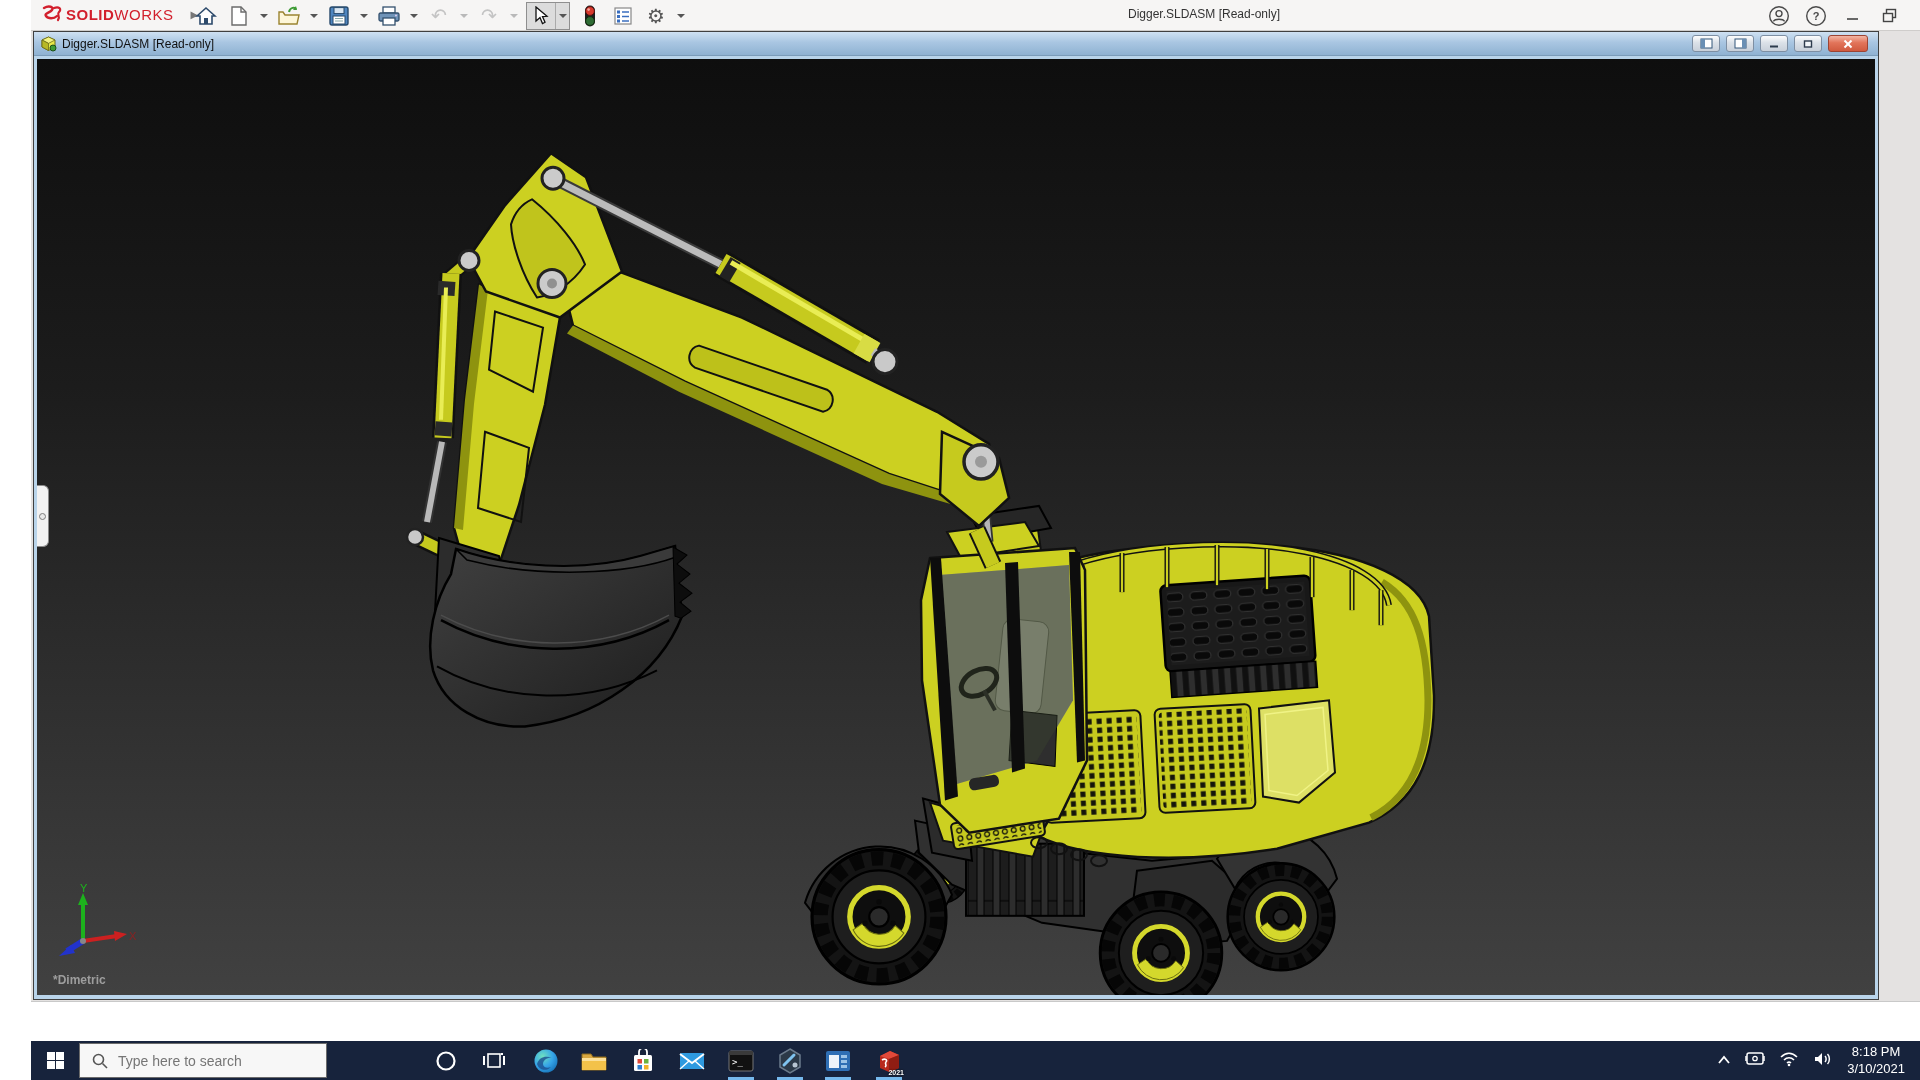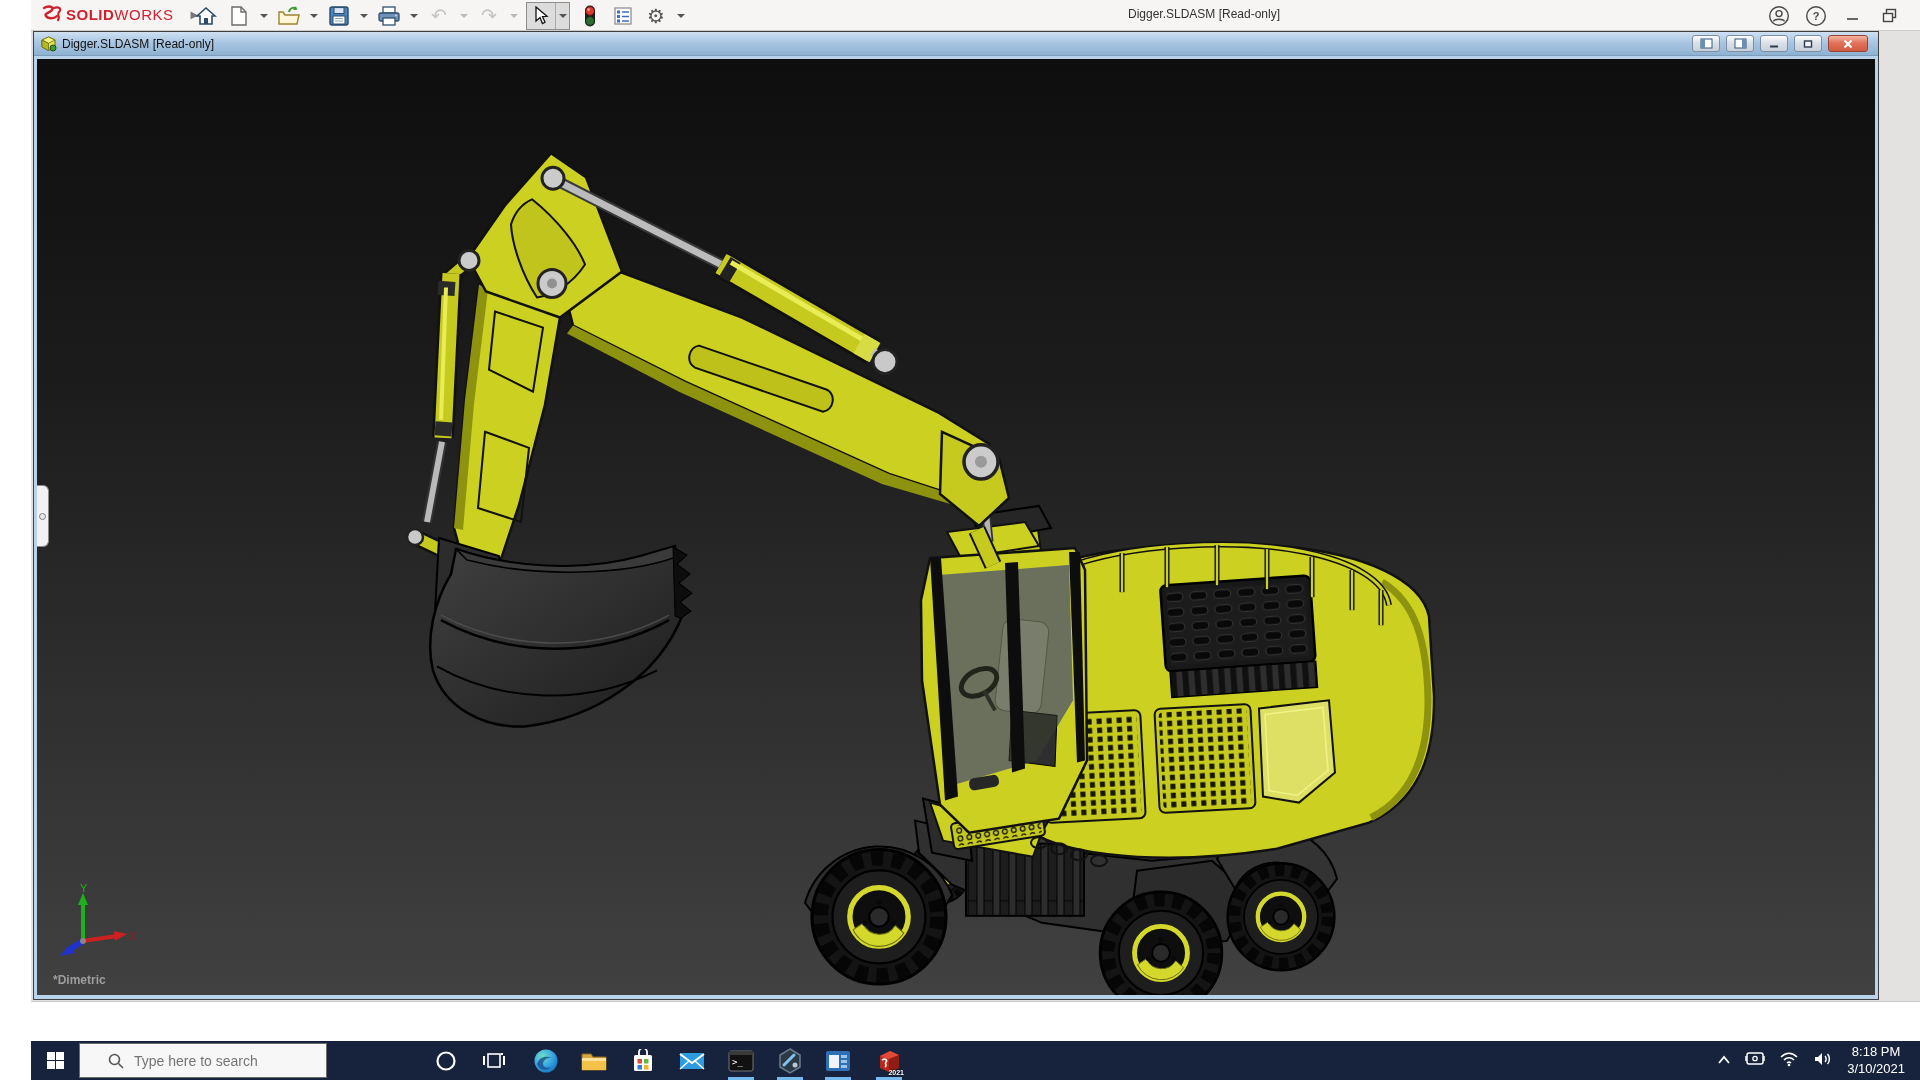--- a/index.html
+++ b/index.html
@@ -43,21 +43,21 @@
   .triad { position:absolute; left:14px; bottom:38px; }
   .view-label { position:absolute; left:16px; bottom:8px; font-size:12px; font-weight:600; color:#9d9d9d; }
 
   
   .statusbar { height:40px; background:#ffffff; border-top:1px solid #c9c9c9; }
 
   
   .taskbar { position:relative; height:39px; background:#17233c; color:#fff; }
   .tb-cell { position:absolute; top:0; height:39px; display:flex; align-items:center; justify-content:center; }
   .start { left:0; width:48px; }
-  .searchbox { position:absolute; left:48px; top:2px; width:248px; height:35px; background:#f7f7f7; border:1px solid #6b6b6b; display:flex; align-items:center; gap:10px; padding-left:28px; }
+  .searchbox { position:absolute; left:48px; top:2px; width:248px; height:35px; background:#f7f7f7; border:1px solid #6b6b6b; display:flex; align-items:center; gap:10px; padding-left:12px; }
   .searchbox input { border:none; outline:none; background:transparent; font-size:14px; color:#333; width:190px; font-family:"Liberation Sans", sans-serif; }
   .run-indicator { position:absolute; bottom:0; left:50%; transform:translateX(-50%); width:26px; height:3px; background:#76b9ed; }
   .sw-tile { position:relative; width:26px; height:26px; }
   .sw-year { position:absolute; right:-2px; bottom:-2px; font-size:7px; font-weight:bold; color:#fff; text-shadow:0 0 2px #000; }
   .tray { position:absolute; right:0; top:0; height:39px; display:flex; align-items:center; gap:14px; padding-right:10px; }
   .clock { text-align:center; font-size:13px; line-height:1.3; }
   .notif { position:relative; }
   .notif-badge { position:absolute; right:-7px; bottom:-4px; width:15px; height:15px; border-radius:50%; background:#3c3c3c; border:1px solid #ddd; color:#fff; font-size:10px; display:flex; align-items:center; justify-content:center; }
   .chev { font-size:13px; color:#fff; }
 </style>

